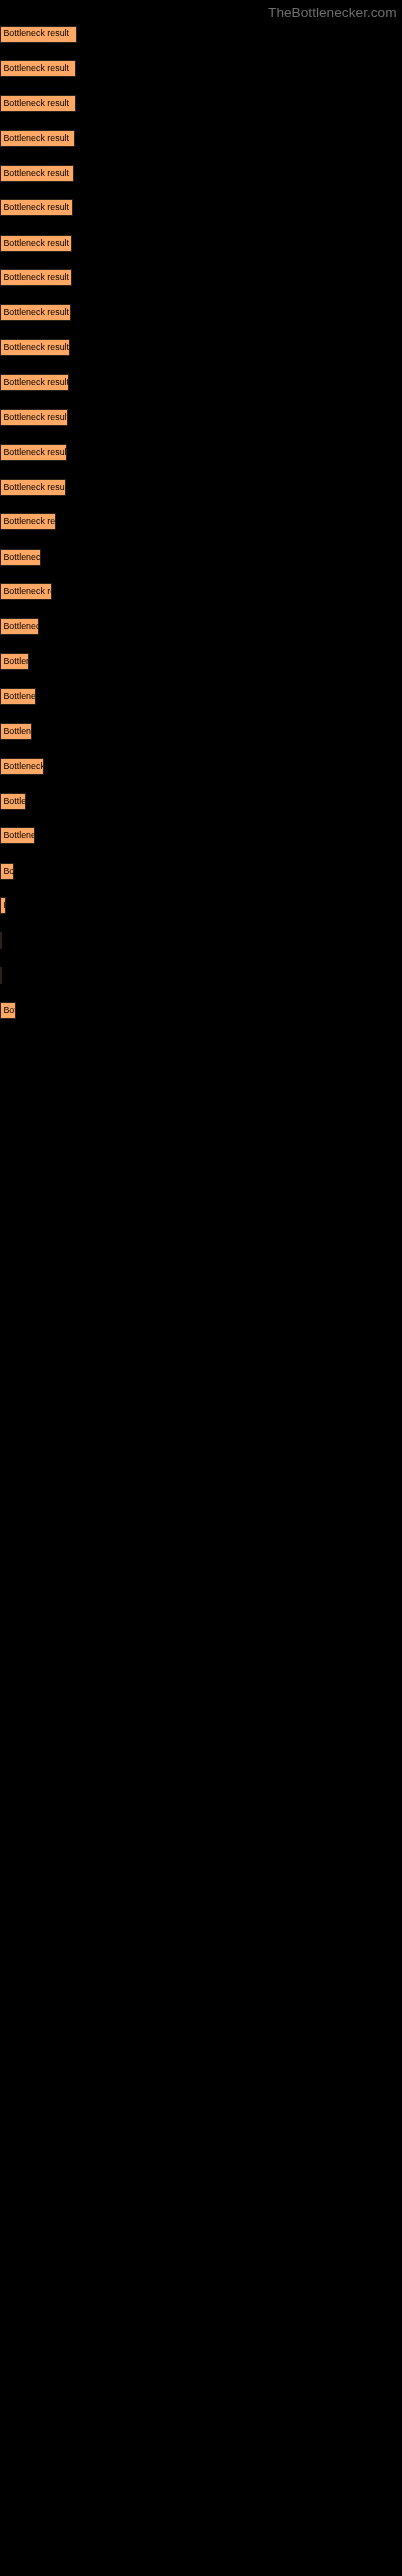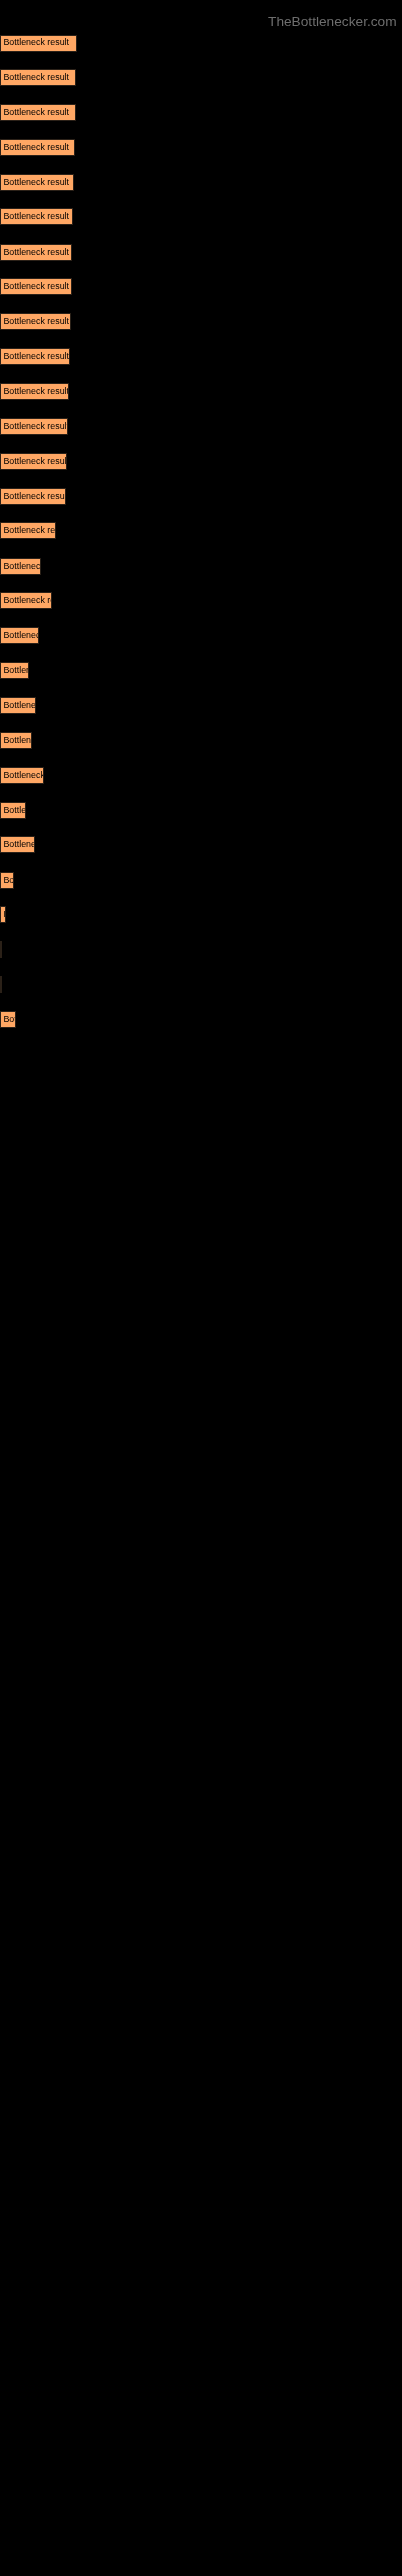--- a/index.html
+++ b/index.html
@@ -10,21 +10,21 @@
   body {
     width: 403px;
     height: 2576px;
     position: relative;
     overflow: hidden;
     font-family: "Liberation Sans", sans-serif;
   }
   #chart-root {
     position: absolute;
     left: 0;
-    top: 12px;
+    top: 3px;
     width: 403px;
     height: 1823px;
     background: #000000;
   }
   #watermark {
     position: absolute;
     right: 6.4px;
     top: 1.6px;
     color: #6e6e6e;
     font-size: 13.7px;

